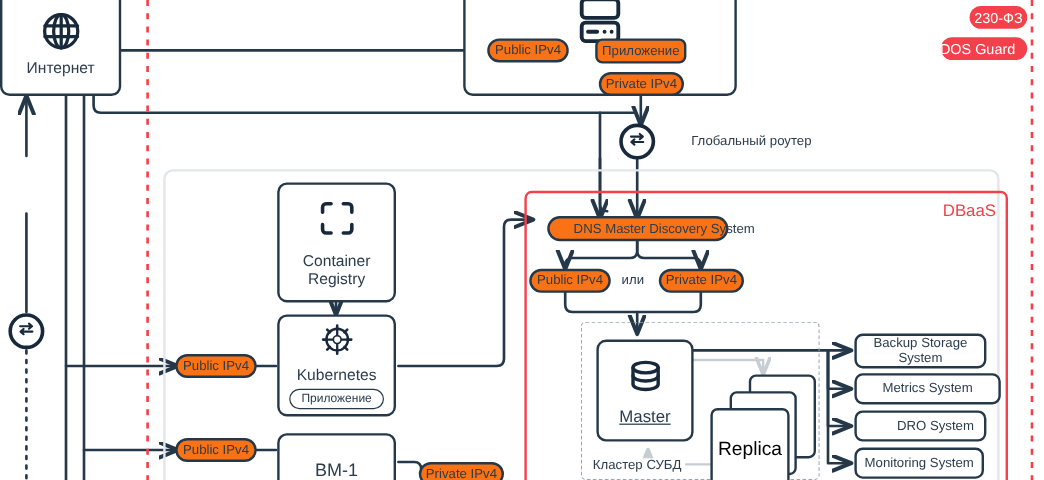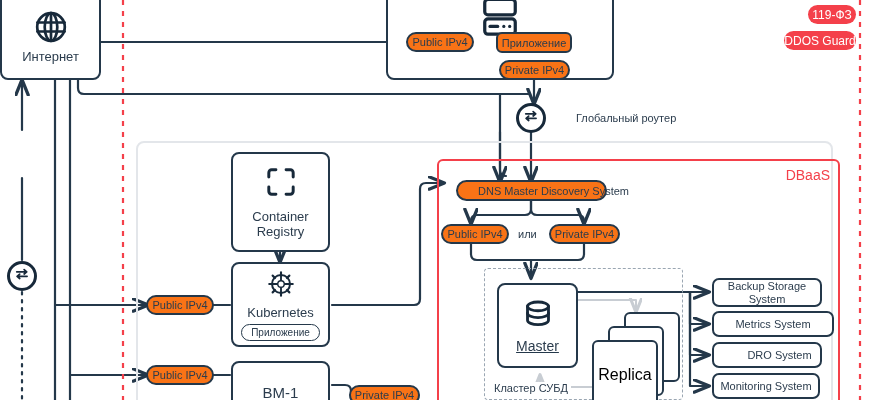--- a/index.html
+++ b/index.html
@@ -262,19 +262,19 @@
     <span>Metrics System</span>
   </div>
   <div class="node svcbox" style="left:712px;top:342px;width:110px;height:26px;padding-left:25px;">
     <span>DRO System</span>
   </div>
   <div class="node svcbox" style="left:712px;top:373px;width:108px;height:26px;">
     <span>Monitoring System</span>
   </div>
 
   <div class="node badge" style="left:808px;top:5px;width:48px;height:19px;">
-    <span>119-ФЗ</span>
-  </div>
-  <div class="node badge" style="left:784px;top:31px;width:72px;height:19px;">
+    <span>230-ФЗ</span>
+  </div>
+  <div class="node badge" style="left:784px;top:31px;width:72px;height:19px;justify-content:flex-end;">
     <span>DDOS Guard</span>
   </div>
 
 </div>
 
 </body></html>

